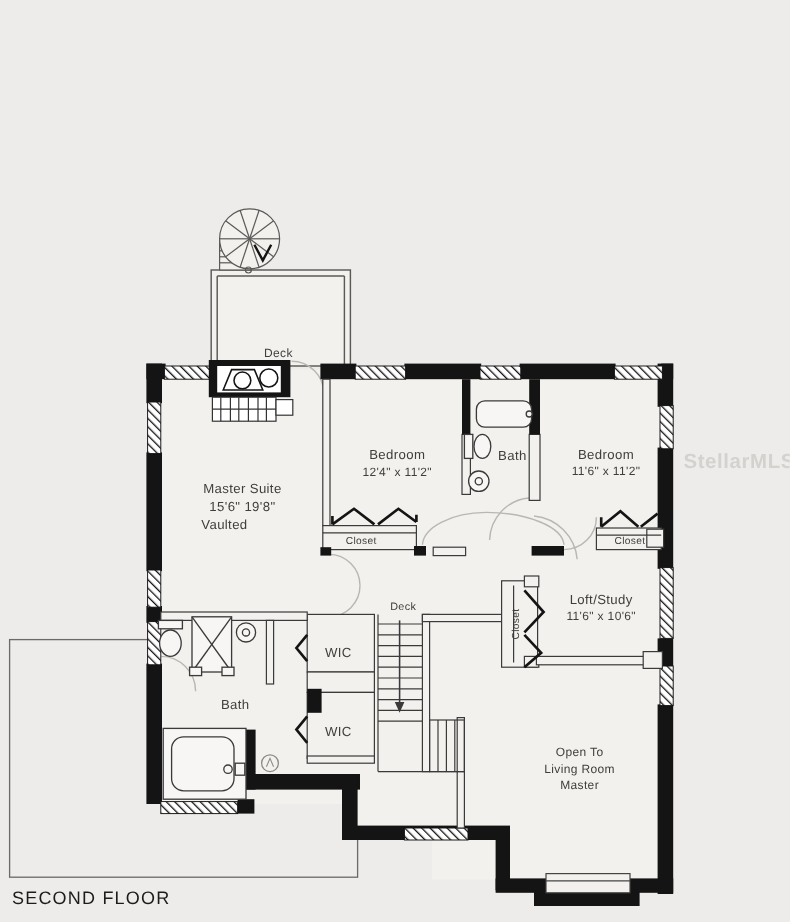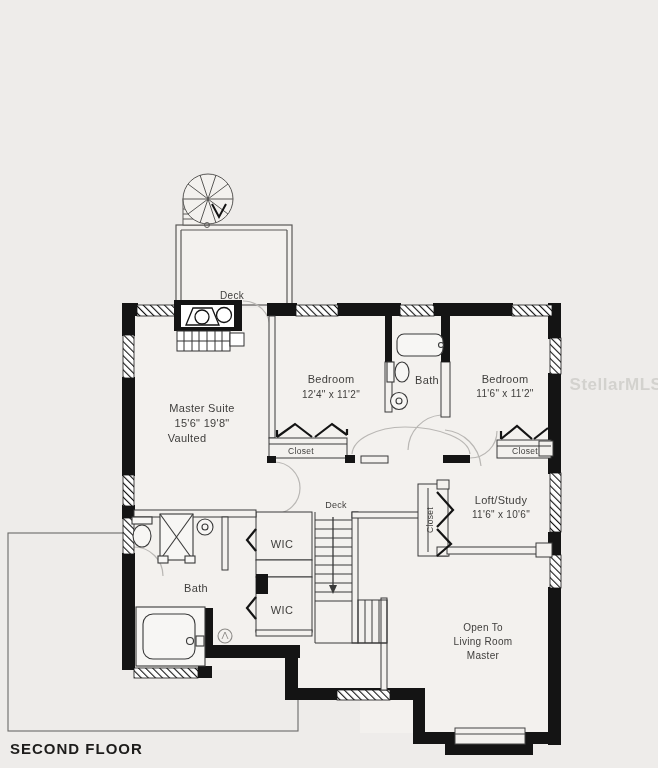--- a/index.html
+++ b/index.html
@@ -21,21 +21,21 @@
     letter-spacing:.3px;
     line-height:1.25;
   }
   .sz11{font-size:11px;}
   .sz10{font-size:10px;}
   .sz9{font-size:9px;}
   .sz85{font-size:8.5px;}
   .vertical{transform:translate(-50%,-50%) rotate(-90deg);}
   .plan-title{
     position:absolute;left:10px;top:740px;
-    font-size:15px;font-weight:bold;color:#1d1c1b;
+    font-size:15px;font-weight:normal;color:#1d1c1b;
     letter-spacing:1px;transform:none;text-align:left;
   }
   .watermark{
     position:absolute;left:616px;top:385px;
     transform:translate(-50%,-50%);
     font-size:17px;font-weight:bold;
     color:rgba(150,148,144,0.30);
     letter-spacing:.5px;
   }
 </style>

